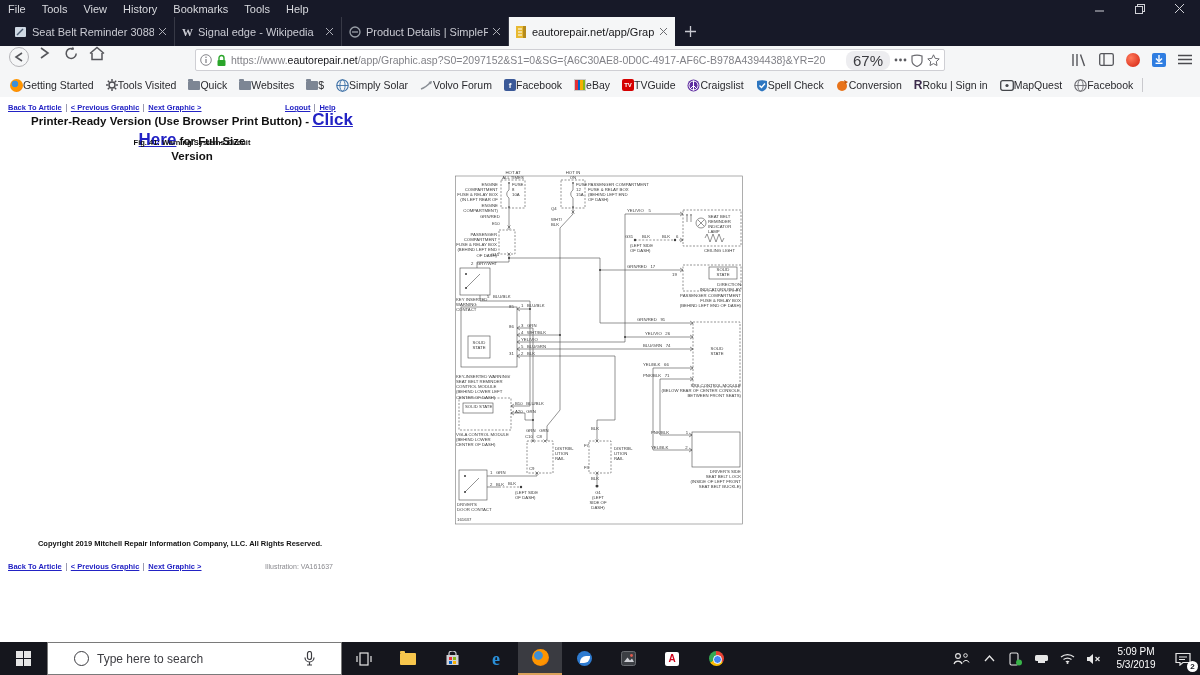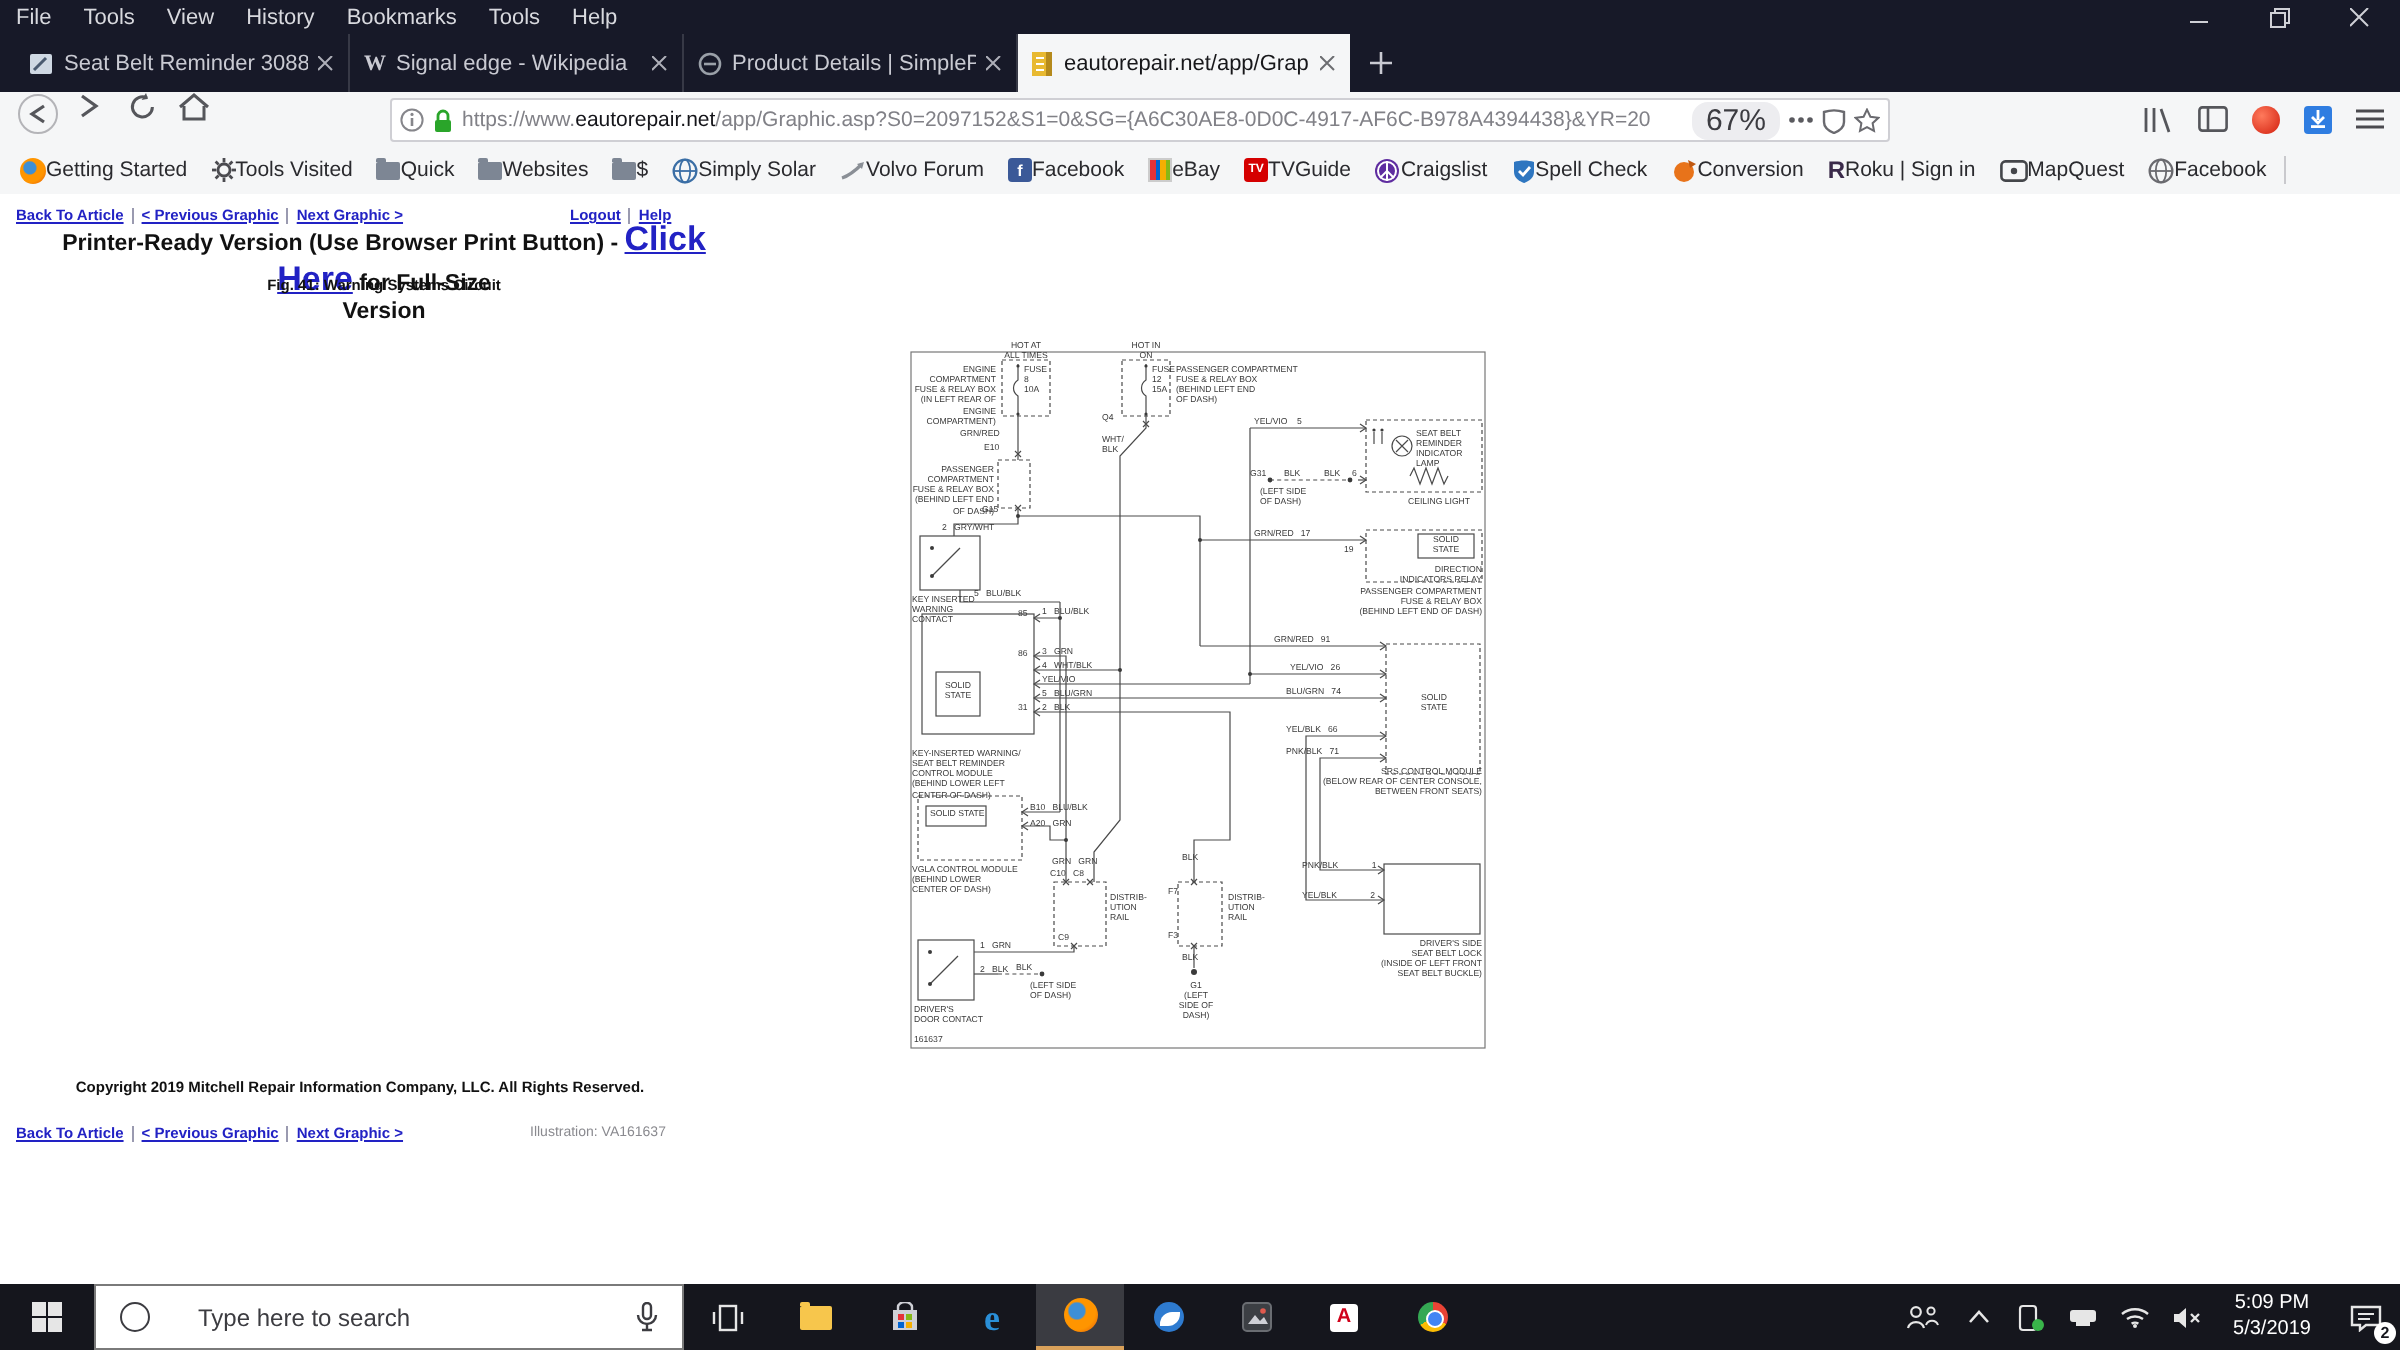--- a/index.html
+++ b/index.html
@@ -53,21 +53,21 @@
   .copyr{font-weight:bold;font-size:7.5px;color:#111;text-align:center}
   .illus{font-size:7px;color:#8a8a8f}
   
   #diagram{position:absolute;left:455px;top:73px;width:288px;height:356px}
   .dl{position:absolute;font-size:4.3px;line-height:1.2;color:#3a3a3a;white-space:pre-wrap}
   .dlr{text-align:right}
   .dlc{text-align:center}
   
   .taskbar{position:absolute;bottom:0;left:0;right:0;height:33px;background:#15161d;display:flex;align-items:center;color:#fff}
   .tstart{width:47px;height:33px;display:flex;align-items:center;justify-content:center}
-  .tsearch{width:295px;height:33px;background:#fff;display:flex;align-items:center;gap:24px;padding:0 12px;box-sizing:border-box;
+  .tsearch{width:295px;height:33px;background:#fff;display:flex;align-items:center;gap:8px;padding:0 26px;box-sizing:border-box;
     color:#3c3c41;font-size:12px;border:1px solid #7a7a7a}
   .tsearch .ring{width:13px;height:13px;border:1.6px solid #3c3c41;border-radius:50%;flex:none}
   .tsearch .mic{margin-left:auto}
   .tile{width:44px;height:33px;display:flex;align-items:center;justify-content:center}
   .tile.activeapp{background:rgba(255,255,255,.16);border-bottom:2px solid #d9a15a;box-sizing:border-box}
   .chrome{width:15px;height:15px;border-radius:50%;position:relative;
     background:conic-gradient(#e94335 0 33%,#fbbc04 0 66%,#34a853 0 100%)}
   .chrome:after{content:"";position:absolute;left:4px;top:4px;width:7px;height:7px;border-radius:50%;
     background:#4285f4;border:1.5px solid #fff}
   .tbird{width:15px;height:15px;border-radius:50%;background:#2e7bd0;position:relative;overflow:hidden}

